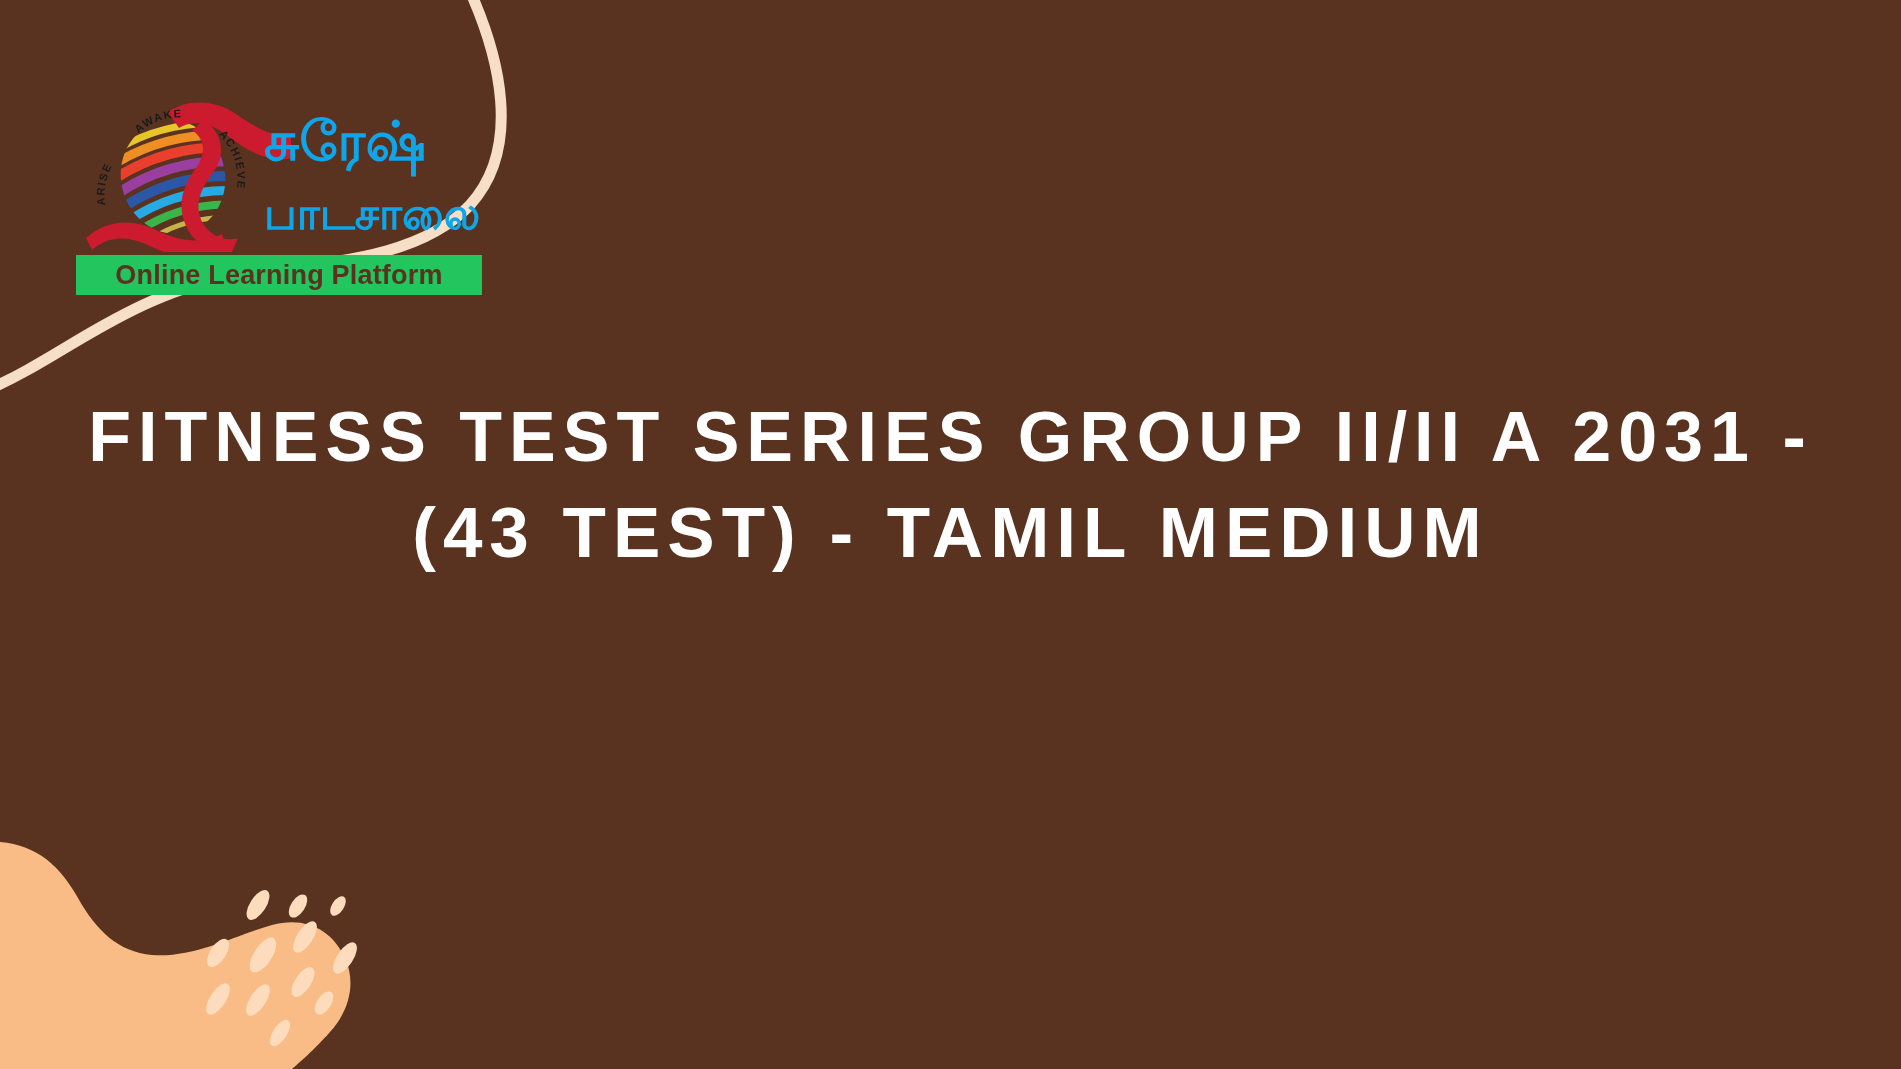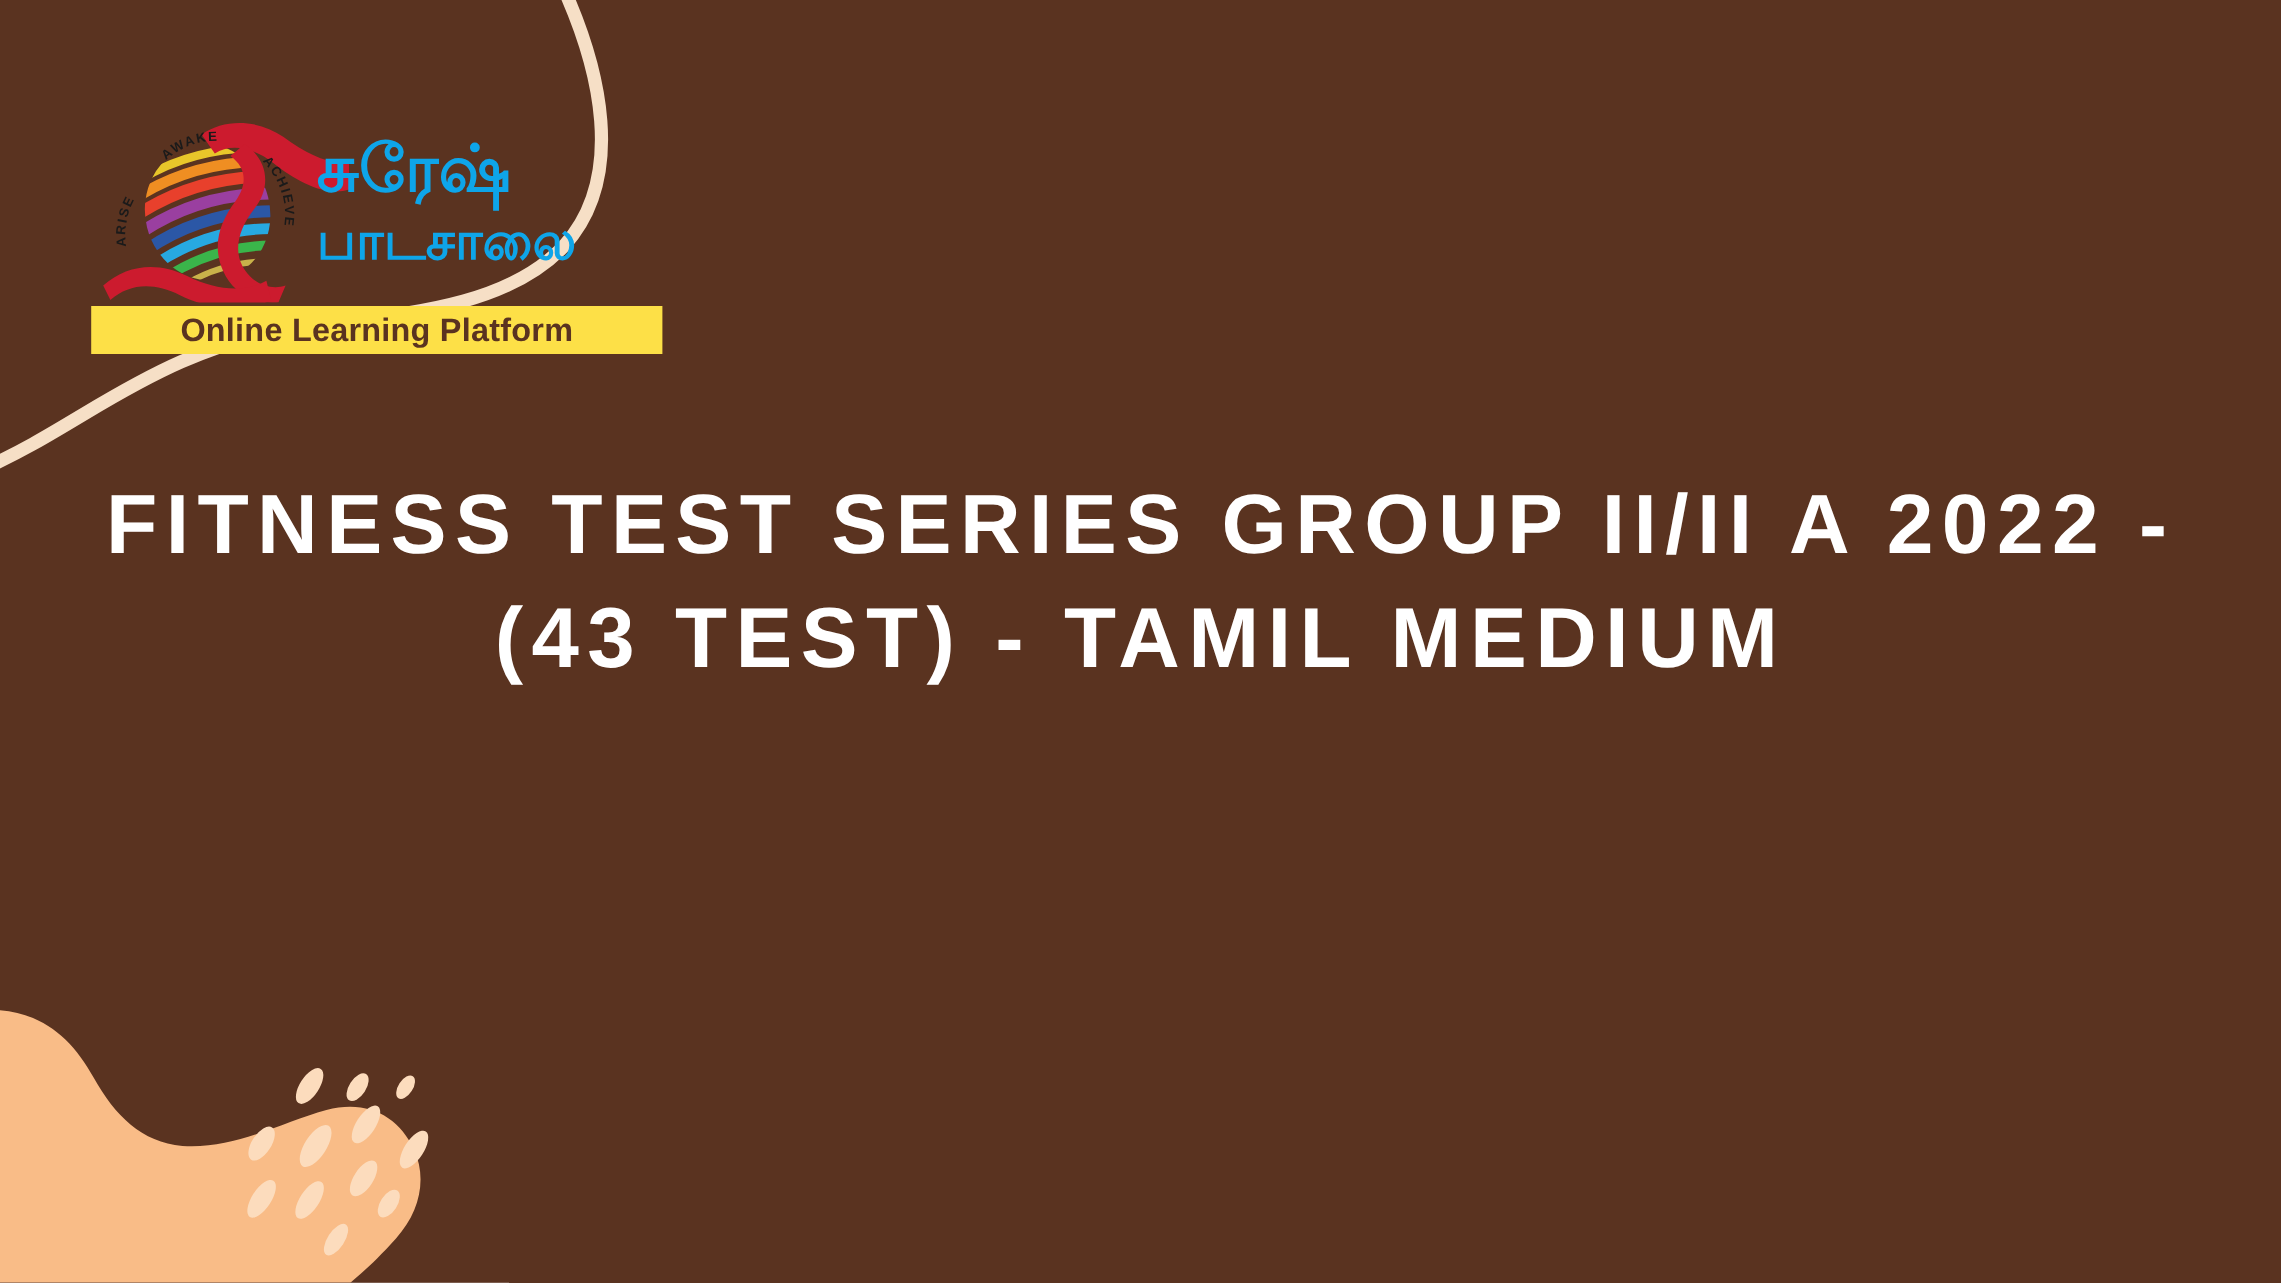--- a/index.html
+++ b/index.html
@@ -50,29 +50,29 @@
   }
   .tamil-word {
     font-family: Liberation Sans, sans-serif;
     font-weight: 700;
     color: #0ea5e9;
     letter-spacing: 0px;
     line-height: 1.0;
     white-space: nowrap;
   }
   #tamil-line-1 { font-size: 54px; }
-  #tamil-line-2 { font-size: 44px; margin-top: 12px; }
+  #tamil-line-2 { font-size: 44px; margin-top: 24px; }
 
   #tagline-banner {
     position: absolute;
     left: 76px;
     top: 255px;
-    width: 476px;
+    width: 406px;
     height: 40px;
-    background: #fde047;
+    background: #22c55e;
     display: flex;
     align-items: center;
     justify-content: center;
   }
   #tagline-text {
     font-family: "Liberation Sans", sans-serif;
     font-weight: 700;
     font-size: 27px;
     color: #5a3320;
     letter-spacing: 0.2px;
@@ -200,17 +200,17 @@
       <div class="tamil-word" id="tamil-line-1">சுரேஷ்</div>
       <div class="tamil-word" id="tamil-line-2">பாடசாலை</div>
     </div>
   </div>
 
   <div id="tagline-banner">
     <span id="tagline-text">Online Learning Platform</span>
   </div>
 
   <div id="title-block">
-    <div class="title-line" id="title-line-1" style="font-size: 70px;">FITNESS TEST SERIES GROUP II/II A 2022 -</div>
+    <div class="title-line" id="title-line-1" style="font-size: 70px;">FITNESS TEST SERIES GROUP II/II A 2031 -</div>
     <div class="title-line" id="title-line-2" style="font-size: 71px;">(43 TEST) - TAMIL MEDIUM</div>
   </div>
 
 </div>
 
 </body></html>

